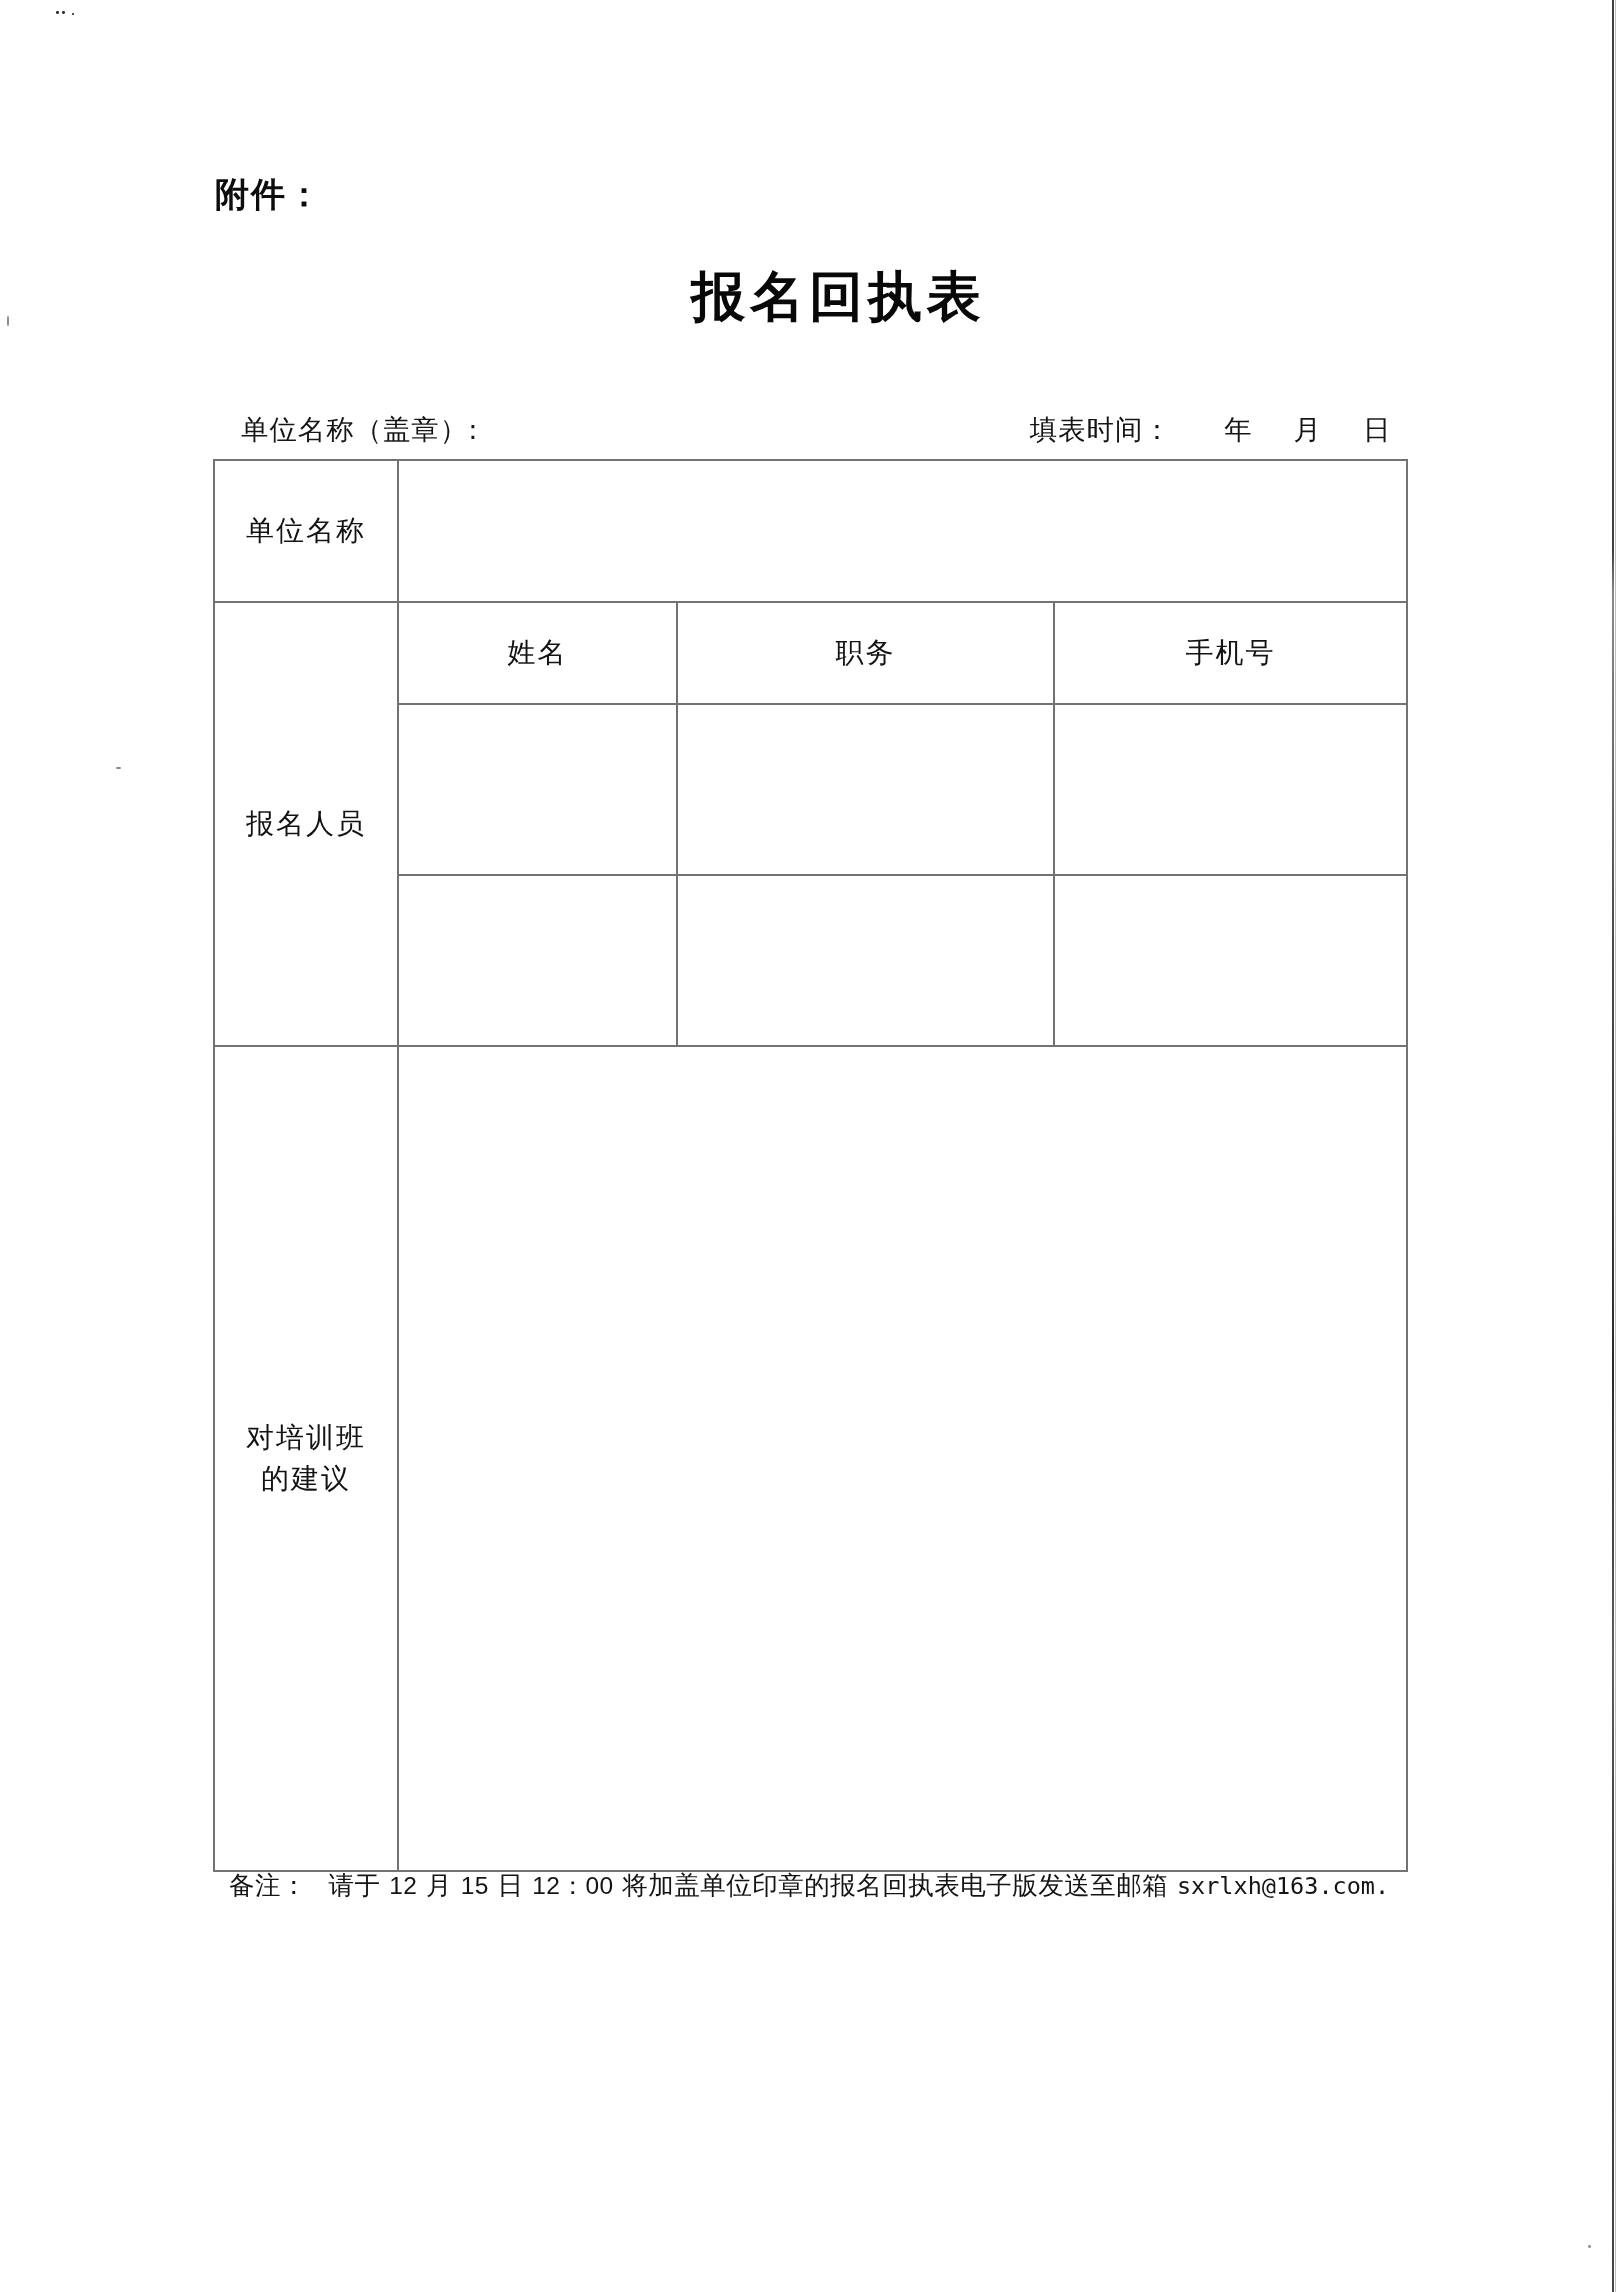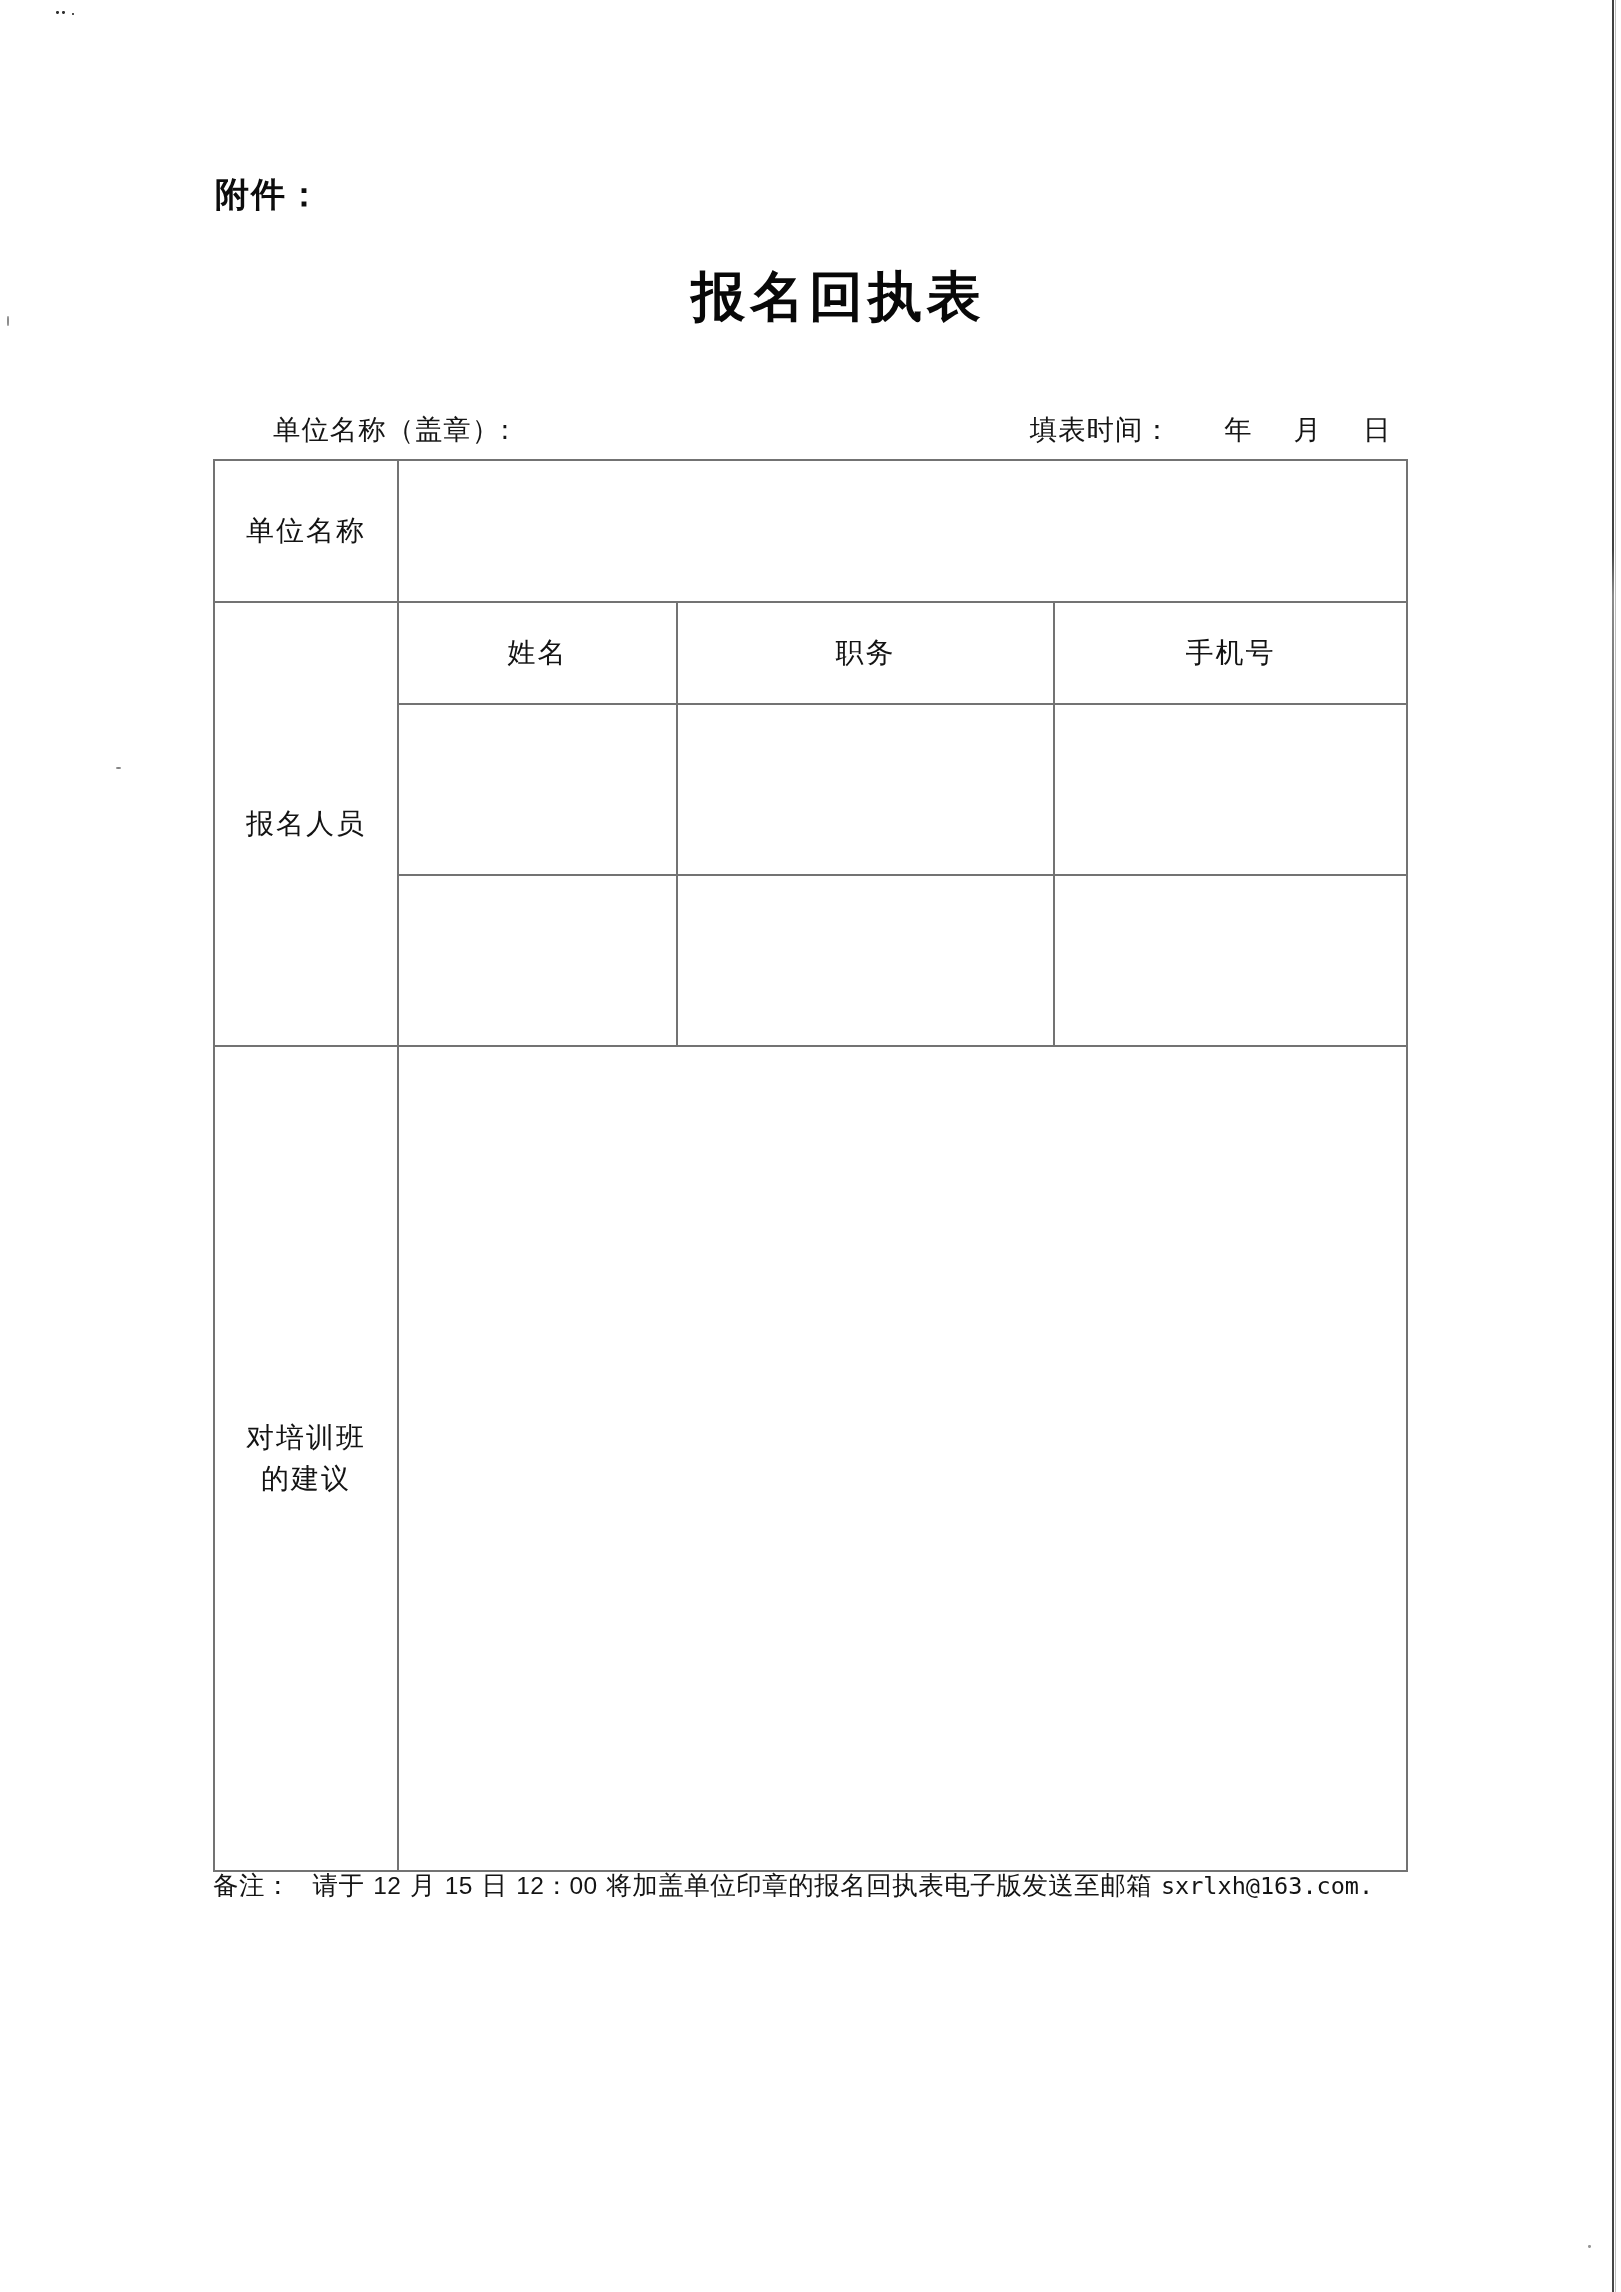--- a/index.html
+++ b/index.html
@@ -96,21 +96,20 @@
     height: 39px;
     font-size: 27.4px;
     color: #151515;
     letter-spacing: 1px;
   }
   .meta-left {
     position: absolute;
     left: 28px;
     top: 0;
     white-space: nowrap;
-    margin-left: 32px;
   }
   .meta-right {
     position: absolute;
     right: 19.6px;
     top: 0;
     white-space: nowrap;
   }
   .meta-right .dt-sep { display: inline-block; width: 33px; }
   .meta-right .dt-gap { display: inline-block; width: 21.6px; }
 
@@ -150,21 +149,21 @@
   .footnote {
     position: absolute;
     left: 213px;
     top: 1868px;
     width: 1206px;
     font-size: 25.5px;
     color: #141414;
     letter-spacing: 0.5px;
     white-space: nowrap;
   }
-  .footnote .note-label { margin-right: 21.6px; }
+  .footnote .note-label { margin-right: 21.6px; margin-left: 16px; }
   .footnote .note-mail {
     font-family: "DejaVu Sans Mono", monospace;
     font-size: 23.5px;
     letter-spacing: 0;
   }
   .footnote .num {
     font-family: Liberation Sans, sans-serif;
     font-size: 24.5px;
     margin-top: 18px;
   }

